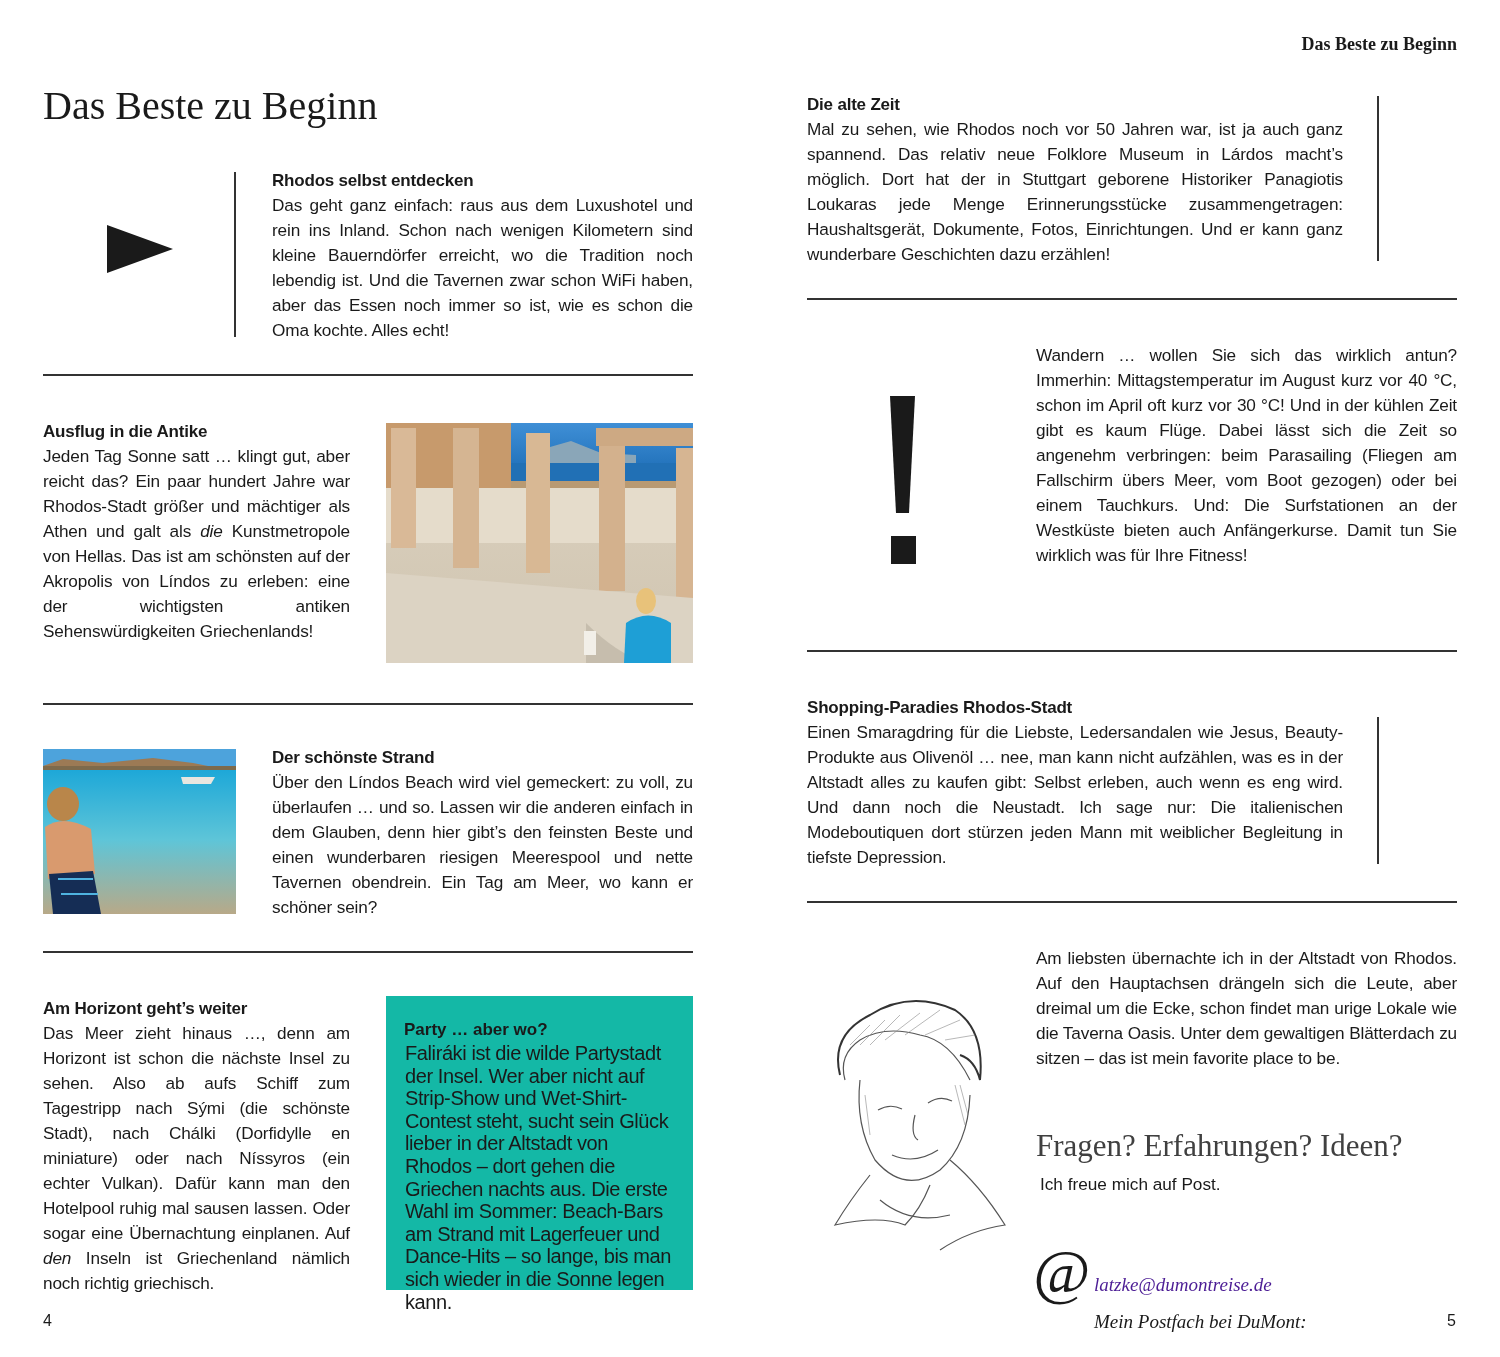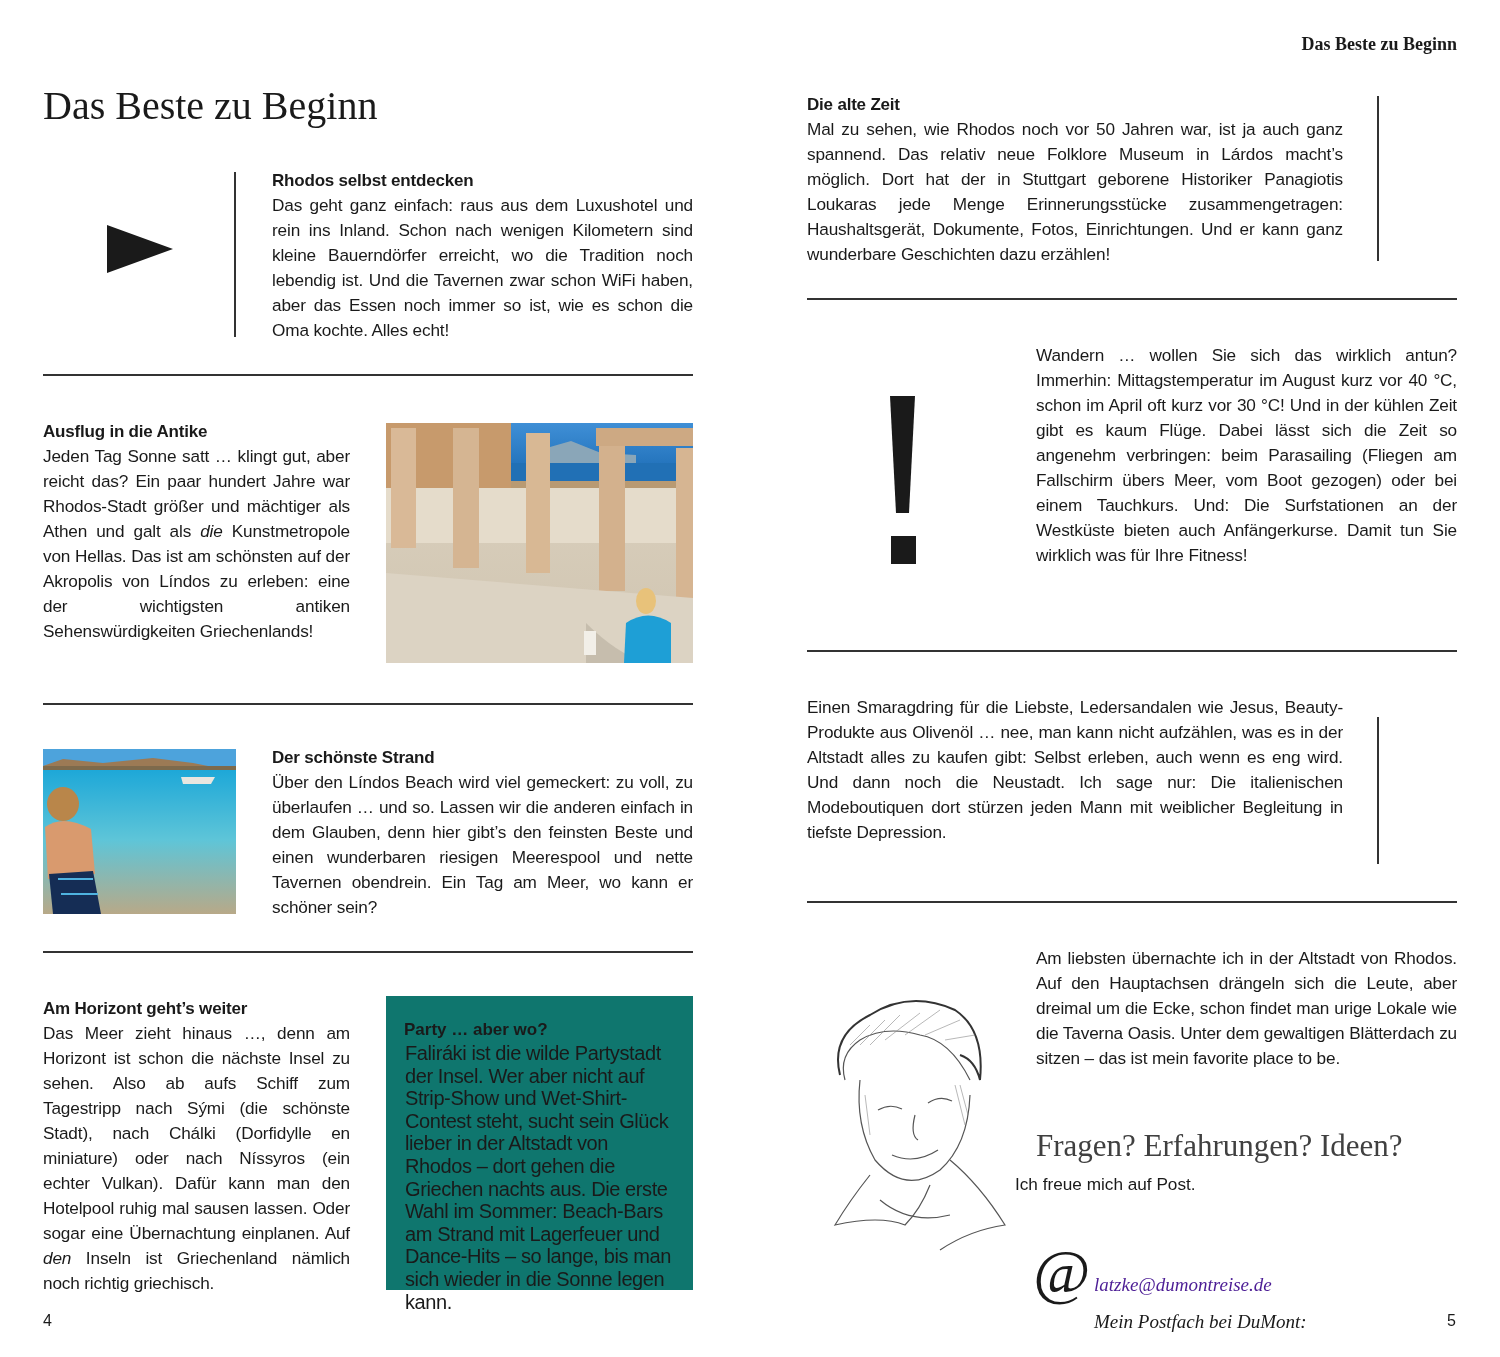--- a/index.html
+++ b/index.html
@@ -7,21 +7,21 @@
          font-family: "Liberation Sans", sans-serif; }
   .abs { position: absolute; }
   .running-head { right: 43px; top: 34px; font-family: "Liberation Serif", serif; font-weight: bold; font-size: 18px; }
   .page-title { left: 43px; top: 82px; font-family: "Liberation Serif", serif; font-size: 40px; font-weight: normal; }
   .block { font-size: 17.2px; line-height: 25px; }
   .block h3 { margin: 0; font-size: 17px; font-weight: bold; line-height: 25px; letter-spacing: -0.2px; }
   .block p { margin: 0; text-align: justify; letter-spacing: -0.15px; }
   .rule { height: 2px; background: #333; }
   .vrule { width: 2px; background: #333; }
   .photo { overflow: hidden; }
-  .party-box { background: #0f766e; padding: 22px 18px; box-sizing: border-box; }
+  .party-box { background: #14b8a6; padding: 22px 18px; box-sizing: border-box; }
   .party-box h3 { margin: 0; font-size: 17px; font-weight: bold; line-height: 23px; }
   .party-box p { margin: 1px; font-size: 20px; line-height: 22.6px; letter-spacing: -0.4px; }
   .teal { color: #2aa3a6; }
   .page-num { font-size: 16px; }
   .italic-serif { font-family: "Liberation Serif", serif; font-style: italic; font-size: 19px; line-height: 23px; }
 </style>
 </head>
 <body>
 
 <div class="abs running-head">Das Beste zu Beginn</div>
@@ -124,20 +124,21 @@
 <svg class="abs" style="left:888px; top:396px;" width="30" height="170" viewBox="0 0 30 170">
   <path d="M2 0 L27 0 L21 117 L8 117Z" fill="#1a1a1a"></path>
   <rect x="3" y="140" width="25" height="28" fill="#1a1a1a"></rect>
 </svg>
 <div class="abs block" style="left:1036px; top:343px; width:421px;">
   <p>Wandern … wollen Sie sich das wirklich antun? Immerhin: Mittagstemperatur im August kurz vor 40 °C, schon im April oft kurz vor 30 °C! Und in der kühlen Zeit gibt es kaum Flüge. Dabei lässt sich die Zeit so angenehm verbringen: beim Parasailing (Fliegen am Fallschirm übers Meer, vom Boot gezogen) oder bei einem Tauchkurs. Und: Die Surfstationen an der Westküste bieten auch Anfängerkurse. Damit tun Sie wirklich was für Ihre Fitness!</p>
 </div>
 <div class="abs rule" style="left:807px; top:650px; width:650px;"></div>
 
 <div class="abs block" style="left:807px; top:695px; width:536px;">
+  <h3>Shopping-Paradies Rhodos-Stadt</h3>
   <p>Einen Smaragdring für die Liebste, Ledersandalen wie Jesus, Beauty-Produkte aus Olivenöl … nee, man kann nicht aufzählen, was es in der Altstadt alles zu kaufen gibt: Selbst erleben, auch wenn es eng wird. Und dann noch die Neustadt. Ich sage nur: Die italienischen Modeboutiquen dort stürzen jeden Mann mit weiblicher Begleitung in tiefste Depression.</p>
 </div>
 <div class="abs vrule" style="left:1377px; top:717px; height:147px;"></div>
 <div class="abs rule" style="left:807px; top:901px; width:650px;"></div>
 
 <svg class="abs" style="left:810px; top:985px;" width="225" height="275" viewBox="0 0 225 275">
   <g fill="none" stroke="#555" stroke-width="1.2">
     <path d="M30 90 Q20 50 60 30 Q100 5 145 25 Q175 45 170 95 Q165 75 150 70" stroke="#333" stroke-width="2"></path>
     <path d="M35 95 Q28 70 50 55 Q75 40 110 50 Q140 55 160 95"></path>
     <path d="M50 95 Q45 140 65 175 Q95 210 130 185 Q158 160 160 110"></path>
@@ -151,19 +152,19 @@
   <g stroke="#888" stroke-width="0.6" fill="none">
     <path d="M40 60 L60 40 M50 60 L75 35 M60 60 L90 30 M75 55 L110 28 M95 50 L130 25 M115 50 L150 35 M135 55 L165 50"></path>
     <path d="M145 100 L155 140 M150 100 L158 130 M55 110 L60 150"></path>
   </g>
 </svg>
 
 <div class="abs block" style="left:1036px; top:946px; width:421px;">
   <p>Am liebsten übernachte ich in der Altstadt von Rhodos. Auf den Hauptachsen drängeln sich die Leute, aber dreimal um die Ecke, schon findet man urige Lokale wie die Taverna Oasis. Unter dem gewaltigen Blätterdach zu sitzen – das ist mein favorite place to be.</p>
 </div>
 <div class="abs teal" style="left:1036px; top:1128px; font-family:'Liberation Serif', serif; font-size:31px; color:#404040;">Fragen? Erfahrungen? Ideen?</div>
-<div class="abs block" style="left:1015px; top:1172px;">Ich freue mich auf Post.</div>
+<div class="abs block" style="left:1040px; top:1172px;">Ich freue mich auf Post.</div>
 
 <div class="abs" style="left:1033px; top:1240px; font-family:'Liberation Serif', serif; font-size:62px; line-height:62px; font-style:italic;">@</div>
 <div class="abs italic-serif" style="left:1094px; top:1310px;">Mein Postfach bei DuMont:</div>
 <a class="abs italic-serif" style="left:1094px; top:1273px; color:#4c1d95; text-decoration:none;">latzke@dumontreise.de</a>
 
 <div class="abs page-num" style="left:1447px; top:1312px;">5</div>
 
 </body></html>

